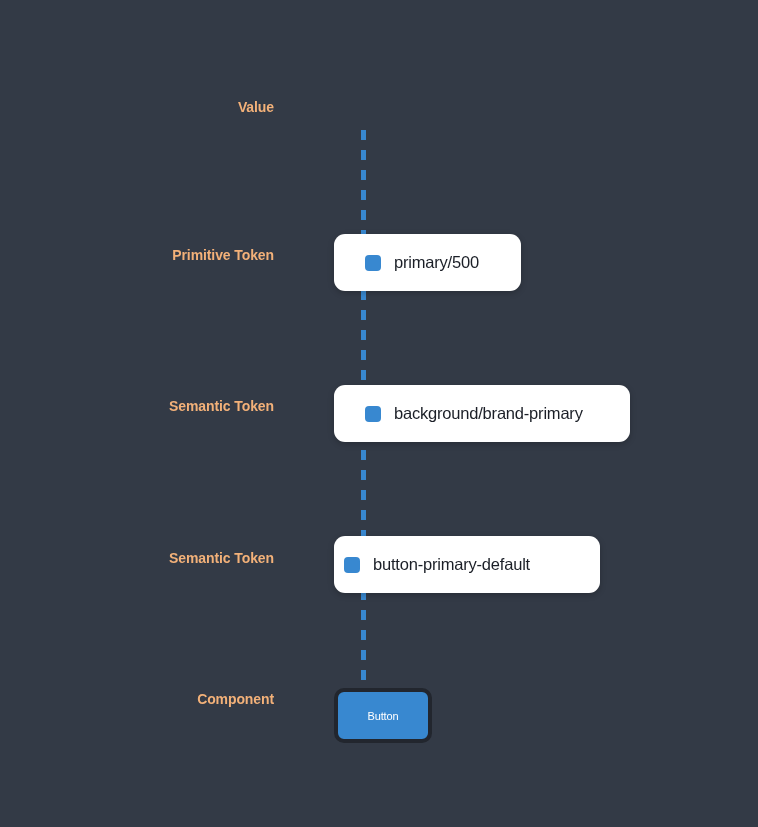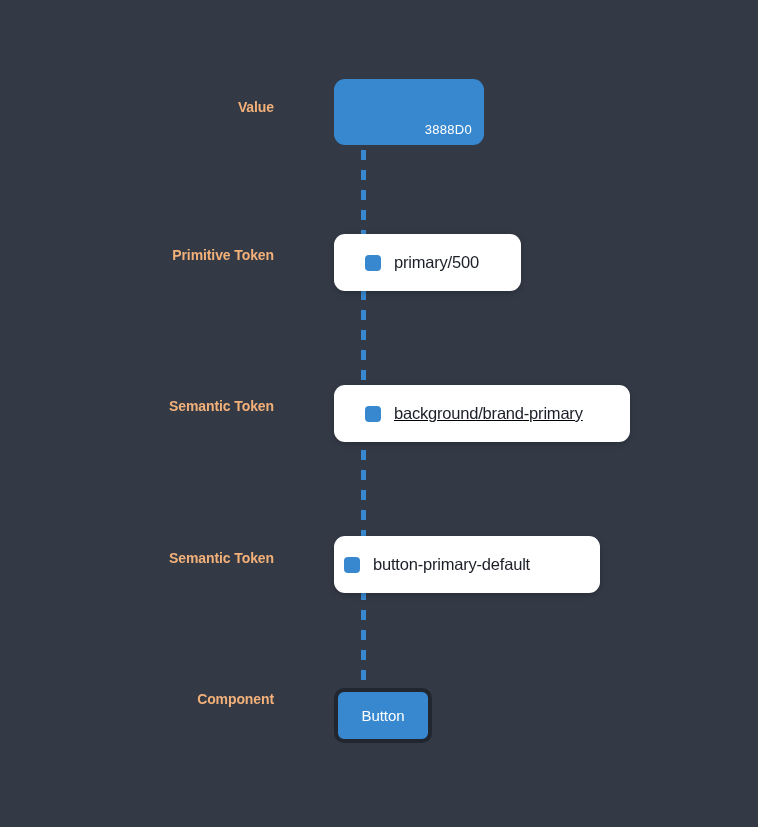--- a/index.html
+++ b/index.html
@@ -111,21 +111,21 @@
     background: #3888D0;
     border: 4px solid #22262e;
     border-radius: 10px;
     display: flex;
     align-items: center;
     justify-content: center;
     z-index: 2;
   }
   .component-button .btn-label {
     color: #ffffff;
-    font-size: 15px;
+    font-size: 11px;
     letter-spacing: -0.1px;
   }
 </style>
 </head>
 <body>
 
 <div id="canvas">
 
   <div class="connector" id="connector">
       <div class="seg" style="top: 0px; height: 10px; background: rgb(56, 136, 208);"></div>
@@ -162,30 +162,27 @@
   <div class="stage-label" style="top:99px;">Value</div>
 
   <div class="stage-label" style="top:247px;">Primitive Token</div>
 
   <div class="stage-label" style="top:398px;">Semantic Token</div>
 
   <div class="stage-label" style="top:550px;">Semantic Token</div>
 
   <div class="stage-label" style="top:691px;">Component</div>
 
-  <div class="value-chip">
-    <span class="value-text">3888D0</span>
-  </div>
 
   <div class="token-card" style="top:234px; width:187px;">
     <span class="swatch"></span>
     <span class="token-name">primary/500</span>
   </div>
 
-  <div class="token-card" style="top:385px; width:296px;text-decoration:underline;">
+  <div class="token-card" style="top:385px; width:296px;">
     <span class="swatch"></span>
     <span class="token-name">background/brand-primary</span>
   </div>
 
   <div class="token-card" style="top:536px; width:266px;padding-left:10px;">
     <span class="swatch"></span>
     <span class="token-name">button-primary-default</span>
   </div>
 
   <div class="component-button">

